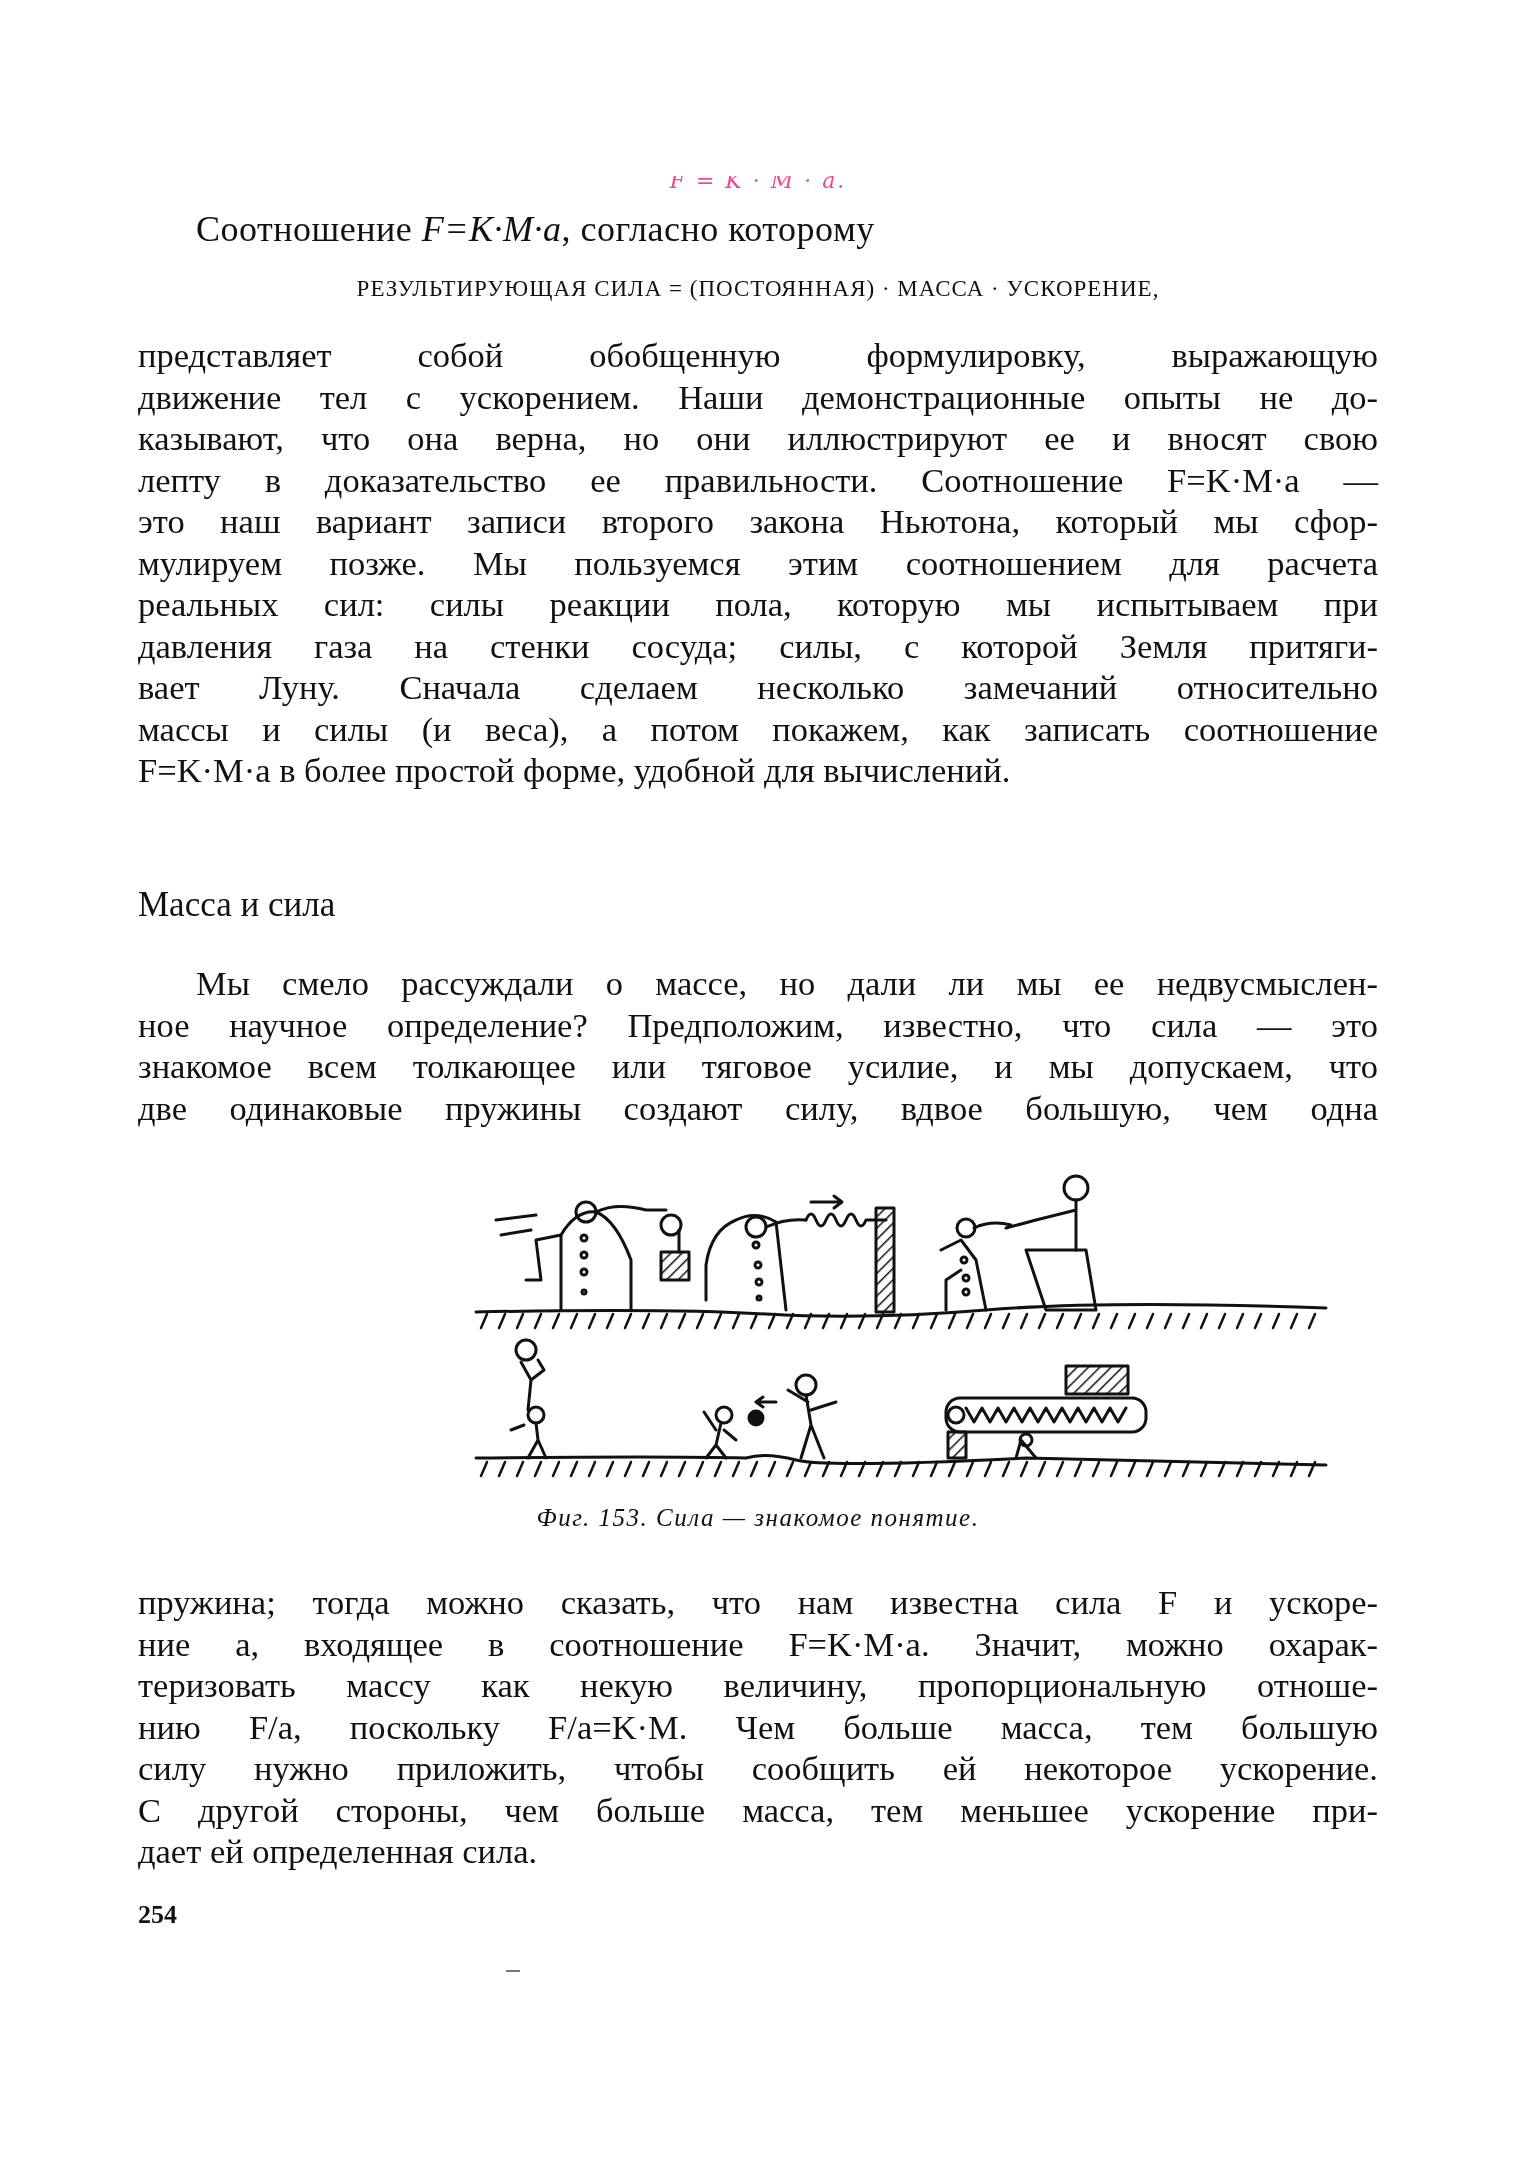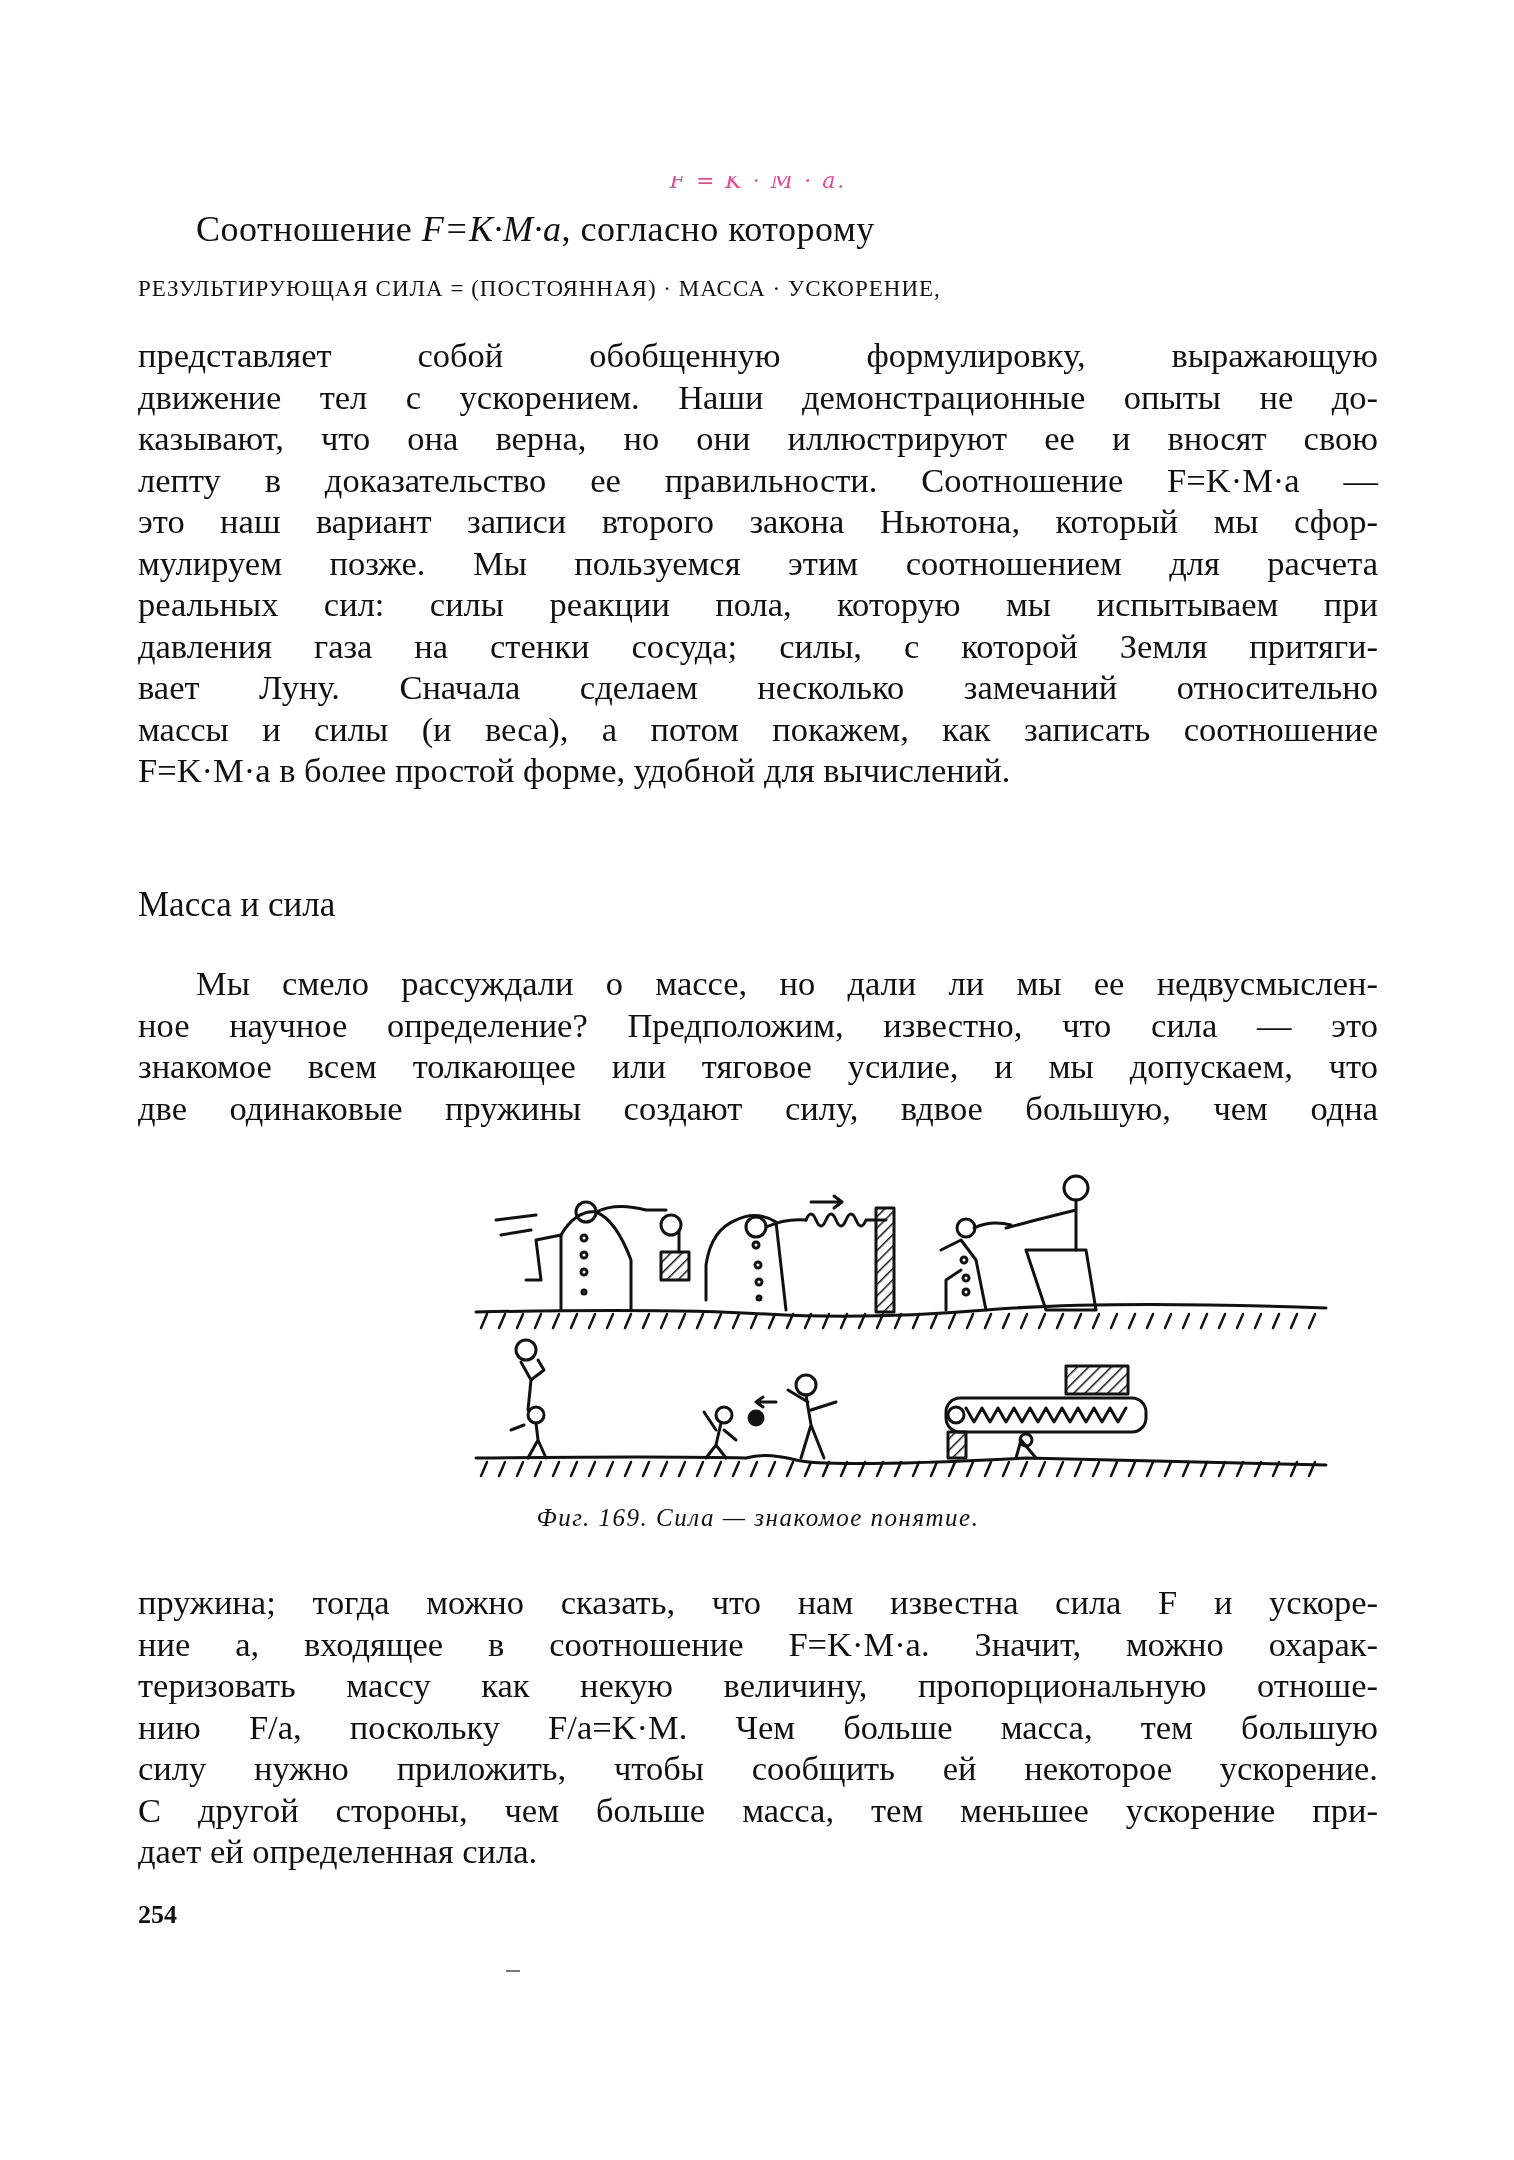--- a/index.html
+++ b/index.html
@@ -14,21 +14,21 @@
       font-size: 22px; font-style: italic; color: #ec4899; letter-spacing: 2px;
       clip-path: inset(8px 0 0 0);
     }
     .line-intro {
       position: absolute; left: 58px; top: 208px;
       font-size: 36px; letter-spacing: 0.5px;
       font-family: "Liberation Serif", serif;
     }
     .line-intro .math { font-style: italic; margin-top: 43px; }
     .caps-rule {
-      position: absolute; left: 0; width: 1240px; top: 276px; 
+      position: absolute; left: 0; width: 1240px; top: 276px; text-align: center;
       font-size: 23px; letter-spacing: 1px; font-family: "Liberation Serif", serif;
     }
     .para {
       position: absolute; left: 0; width: 1240px;
       font-family: "Liberation Serif", serif;
       font-size: 34.5px; line-height: 41.5px;
     }
     .para .ln { display: block; text-align: justify; text-align-last: justify; white-space: nowrap; height: 41.5px; }
     .para .ln.last { text-align-last: left; }
     .para .ln.indent { padding-left: 58px; }
@@ -266,21 +266,21 @@
         <circle cx="490" cy="275" r="8"></circle>
         <path d="M500 268 l8 14 l8 -14 l8 14 l8 -14 l8 14 l8 -14 l8 14 l8 -14 l8 14 l8 -14 l8 14 l8 -14 l8 14 l8 -14 l8 14 l8 -14 l8 14 l8 -14 l8 14 l8 -14"></path>
         <rect x="600" y="226" width="62" height="28" fill="url(#hatch)"></rect>
         <rect x="482" y="292" width="18" height="26" fill="url(#hatch)"></rect>
         <circle cx="560" cy="300" r="6"></circle>
         <path d="M550 318 L555 300 L570 318"></path>
       </g>
     </svg>
   </div>
 
-  <div class="caption">Фиг. 169. Сила — знакомое понятие.</div>
+  <div class="caption">Фиг. 153. Сила — знакомое понятие.</div>
 
   <div class="para p3">
     <span class="ln">пружина; тогда можно сказать, что нам известна сила F и ускоре-</span>
     <span class="ln">ние a, входящее в соотношение F=K·M·a. Значит, можно охарак-</span>
     <span class="ln">теризовать массу как некую величину, пропорциональную отноше-</span>
     <span class="ln">нию F/a, поскольку F/a=K·M. Чем больше масса, тем большую</span>
     <span class="ln">силу нужно приложить, чтобы сообщить ей некоторое ускорение.</span>
     <span class="ln">С другой стороны, чем больше масса, тем меньшее ускорение при-</span>
     <span class="ln last">дает ей определенная сила.</span>
   </div>

